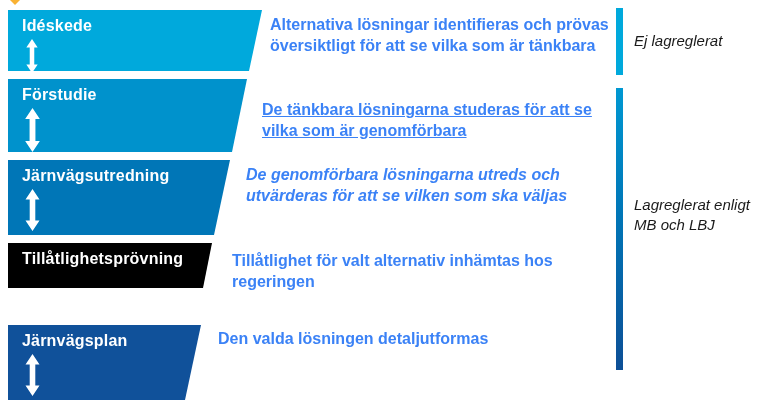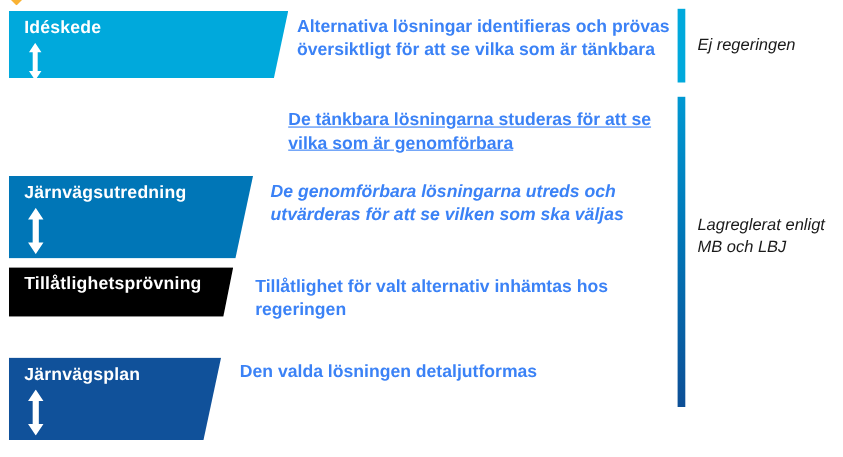--- a/index.html
+++ b/index.html
@@ -45,20 +45,26 @@
 
   <div class="yellow-tip" style="background-color: rgb(249, 178, 51);"></div>
 
   <div class="stage s1" style="background-color: rgb(0, 169, 220);">
     <div class="stage-label">Idéskede</div>
     <svg class="stage-arrow" width="16" height="34" viewBox="0 0 20 60">
       <path d="M10 0 L20 15 L14 15 L14 45 L20 45 L10 60 L0 45 L6 45 L6 15 L0 15 Z" fill="#ffffff"></path>
     </svg>
   </div>
 
+  <div class="stage s2" style="background-color: rgb(0, 146, 204);">
+    <div class="stage-label">Förstudie</div>
+    <svg class="stage-arrow" width="17" height="44" viewBox="0 0 20 60">
+      <path d="M10 0 L20 15 L14 15 L14 45 L20 45 L10 60 L0 45 L6 45 L6 15 L0 15 Z" fill="#ffffff"></path>
+    </svg>
+  </div>
 
   <div class="stage s3" style="background-color: rgb(0, 118, 183);">
     <div class="stage-label">Järnvägsutredning</div>
     <svg class="stage-arrow" width="17" height="42" viewBox="0 0 20 60">
       <path d="M10 0 L20 15 L14 15 L14 45 L20 45 L10 60 L0 45 L6 45 L6 15 L0 15 Z" fill="#ffffff"></path>
     </svg>
   </div>
 
   <div class="stage s4" style="background-color: #000000;">
     <div class="stage-label">Tillåtlighetsprövning</div>
@@ -73,17 +79,17 @@
 
   <div class="desc d1">Alternativa lösningar identifieras och prövas översiktligt för att se vilka som är tänkbara</div>
   <div class="desc d2">De tänkbara lösningarna studeras för att se vilka som är genomförbara</div>
   <div class="desc d3">De genomförbara lösningarna utreds och utvärderas för att se vilken som ska väljas</div>
   <div class="desc d4">Tillåtlighet för valt alternativ inhämtas hos regeringen</div>
   <div class="desc d5">Den valda lösningen detaljutformas</div>
 
   <div class="legend-bar lb1" style="background-color: rgb(0, 169, 220);"></div>
   <div class="legend-bar lb2"></div>
 
-  <div class="legend-label ll1">Ej regeringen</div>
+  <div class="legend-label ll1">Ej lagreglerat</div>
   <div class="legend-label ll2">Lagreglerat enligt MB och LBJ</div>
 
 
 </div>
 
 </body></html>

